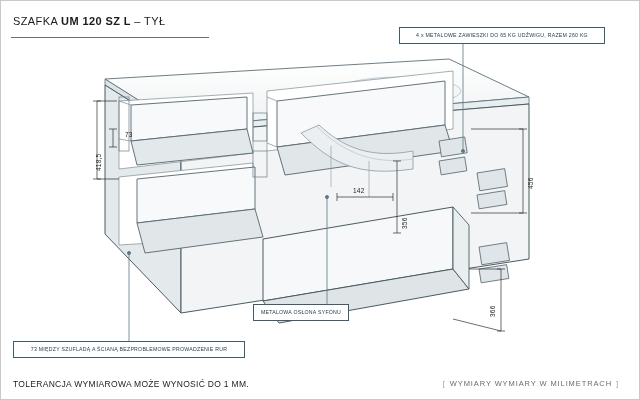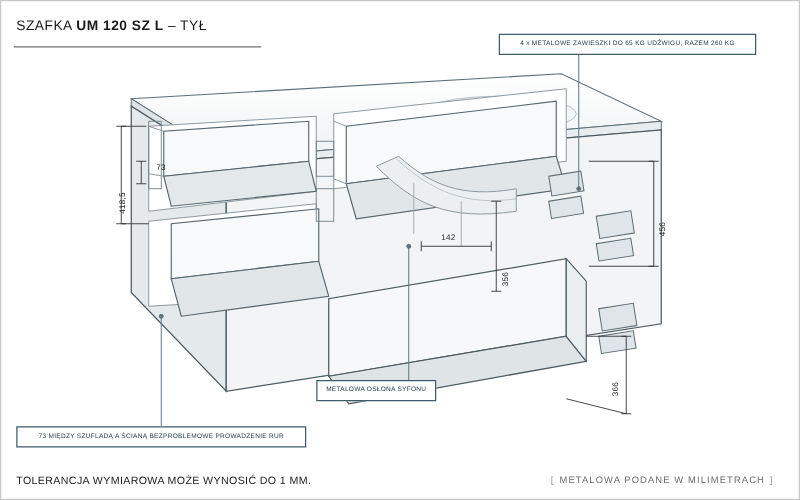--- a/index.html
+++ b/index.html
@@ -160,16 +160,16 @@
   </div>
   <div class="callout" id="callout-siphon">
     <span>METALOWA OSŁONA SYFONU</span>
   </div>
   <div class="callout" id="callout-gap">
     <span>73 MIĘDZY SZUFLADĄ A ŚCIANĄ BEZPROBLEMOWE PROWADZENIE RUR</span>
   </div>
 
   <div class="footer-note">TOLERANCJA WYMIAROWA MOŻE WYNOSIĆ DO 1 MM.</div>
   <div class="footer-units">
-    <span class="brk">[</span><span>METALOWA PODANE W MILIMETRACH</span><span class="brk">]</span>
+    <span class="brk">[</span><span>WYMIARY WYMIARY W MILIMETRACH</span><span class="brk">]</span>
   </div>
 
 </div>
 
 </body></html>

